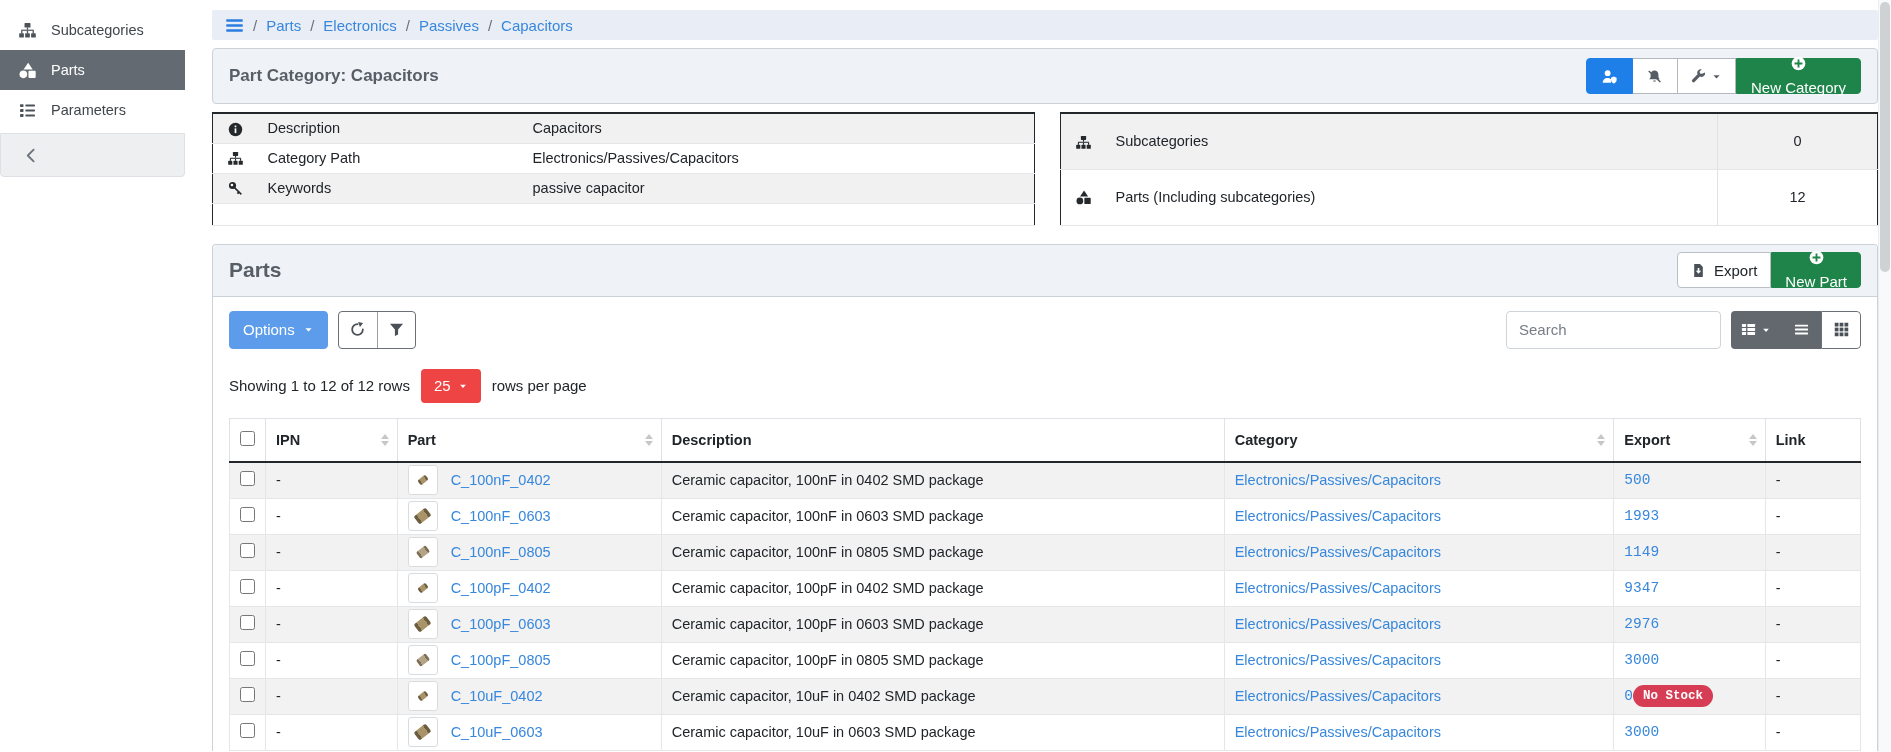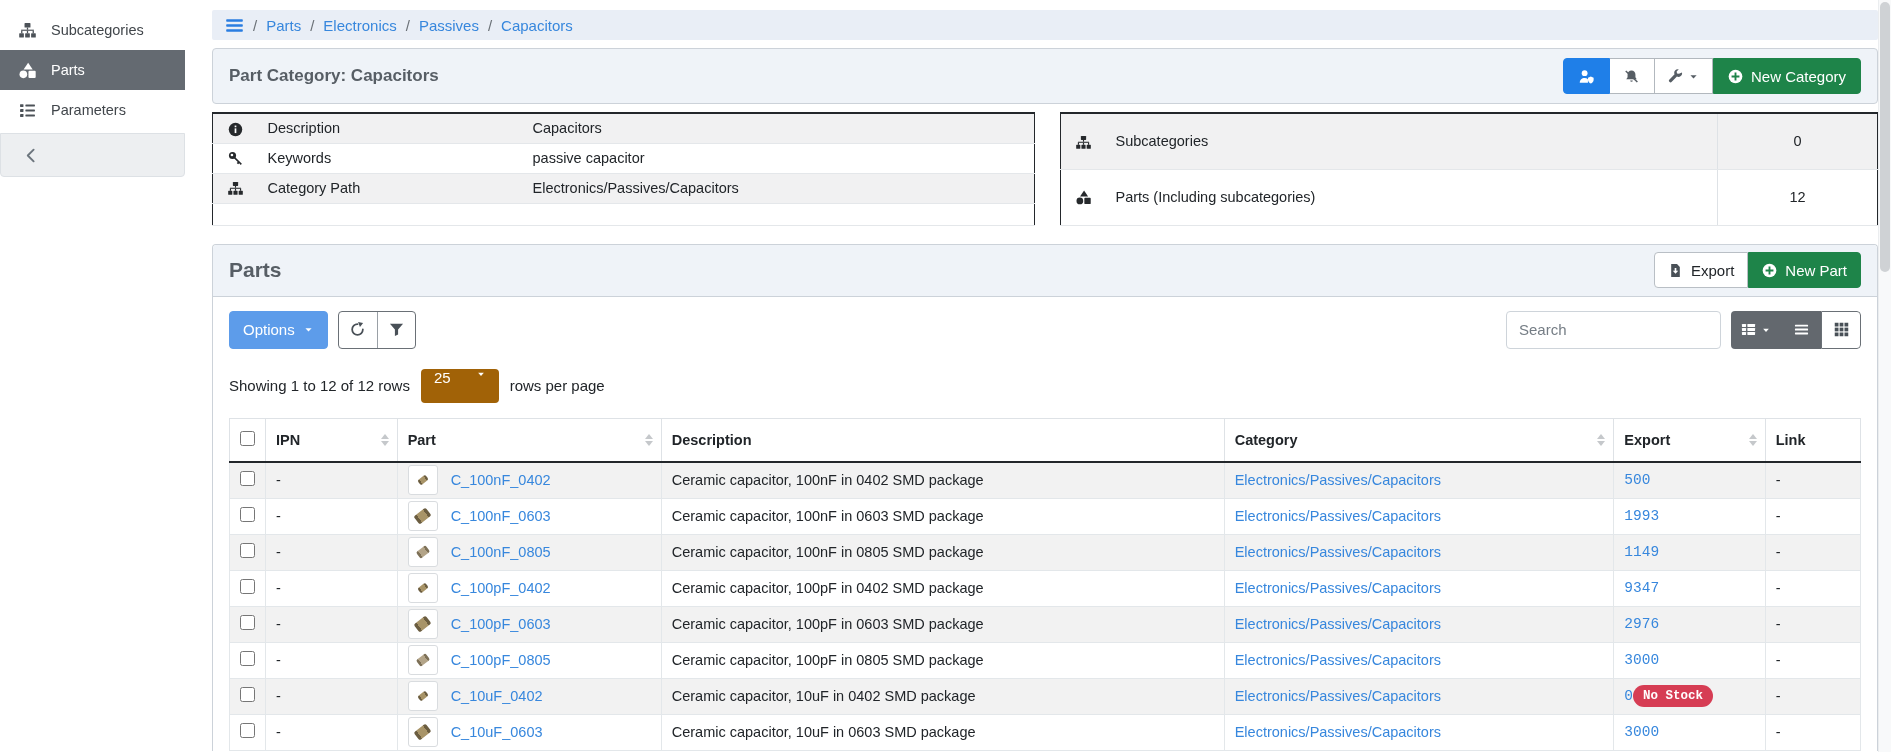--- a/index.html
+++ b/index.html
@@ -40,21 +40,21 @@
   .title-panel h1 { font-size:17px; font-weight:700; color:#575e65; }
 
   .btn-seg { display:flex; }
   .btn { height:36px; display:inline-flex; align-items:center; justify-content:center;
          gap:8px; font-size:15px; cursor:pointer; }
   .btn-blue  { background:#1f7fe8; color:#fff; width:47px; border-radius:4px 0 0 4px; border:1px solid #1f7fe8; }
   .btn-white { background:#fff; color:#565d64; border:1px solid #b2b8be; border-left:none; width:45px; }
   .btn-white.wide { width:58px; gap:5px; }
   .btn-white .caret svg { width:11px; height:11px; }
   .btn-green { background:#1e8449; color:#fff; border:1px solid #1e8449; padding:0 14px;
-               border-radius:0 4px 4px 0; font-weight:500; }
+               border-radius:0 4px 4px 0; font-weight:500;flex-direction:column; }
   .plus-hole { fill:#1e8449; }
 
   
   .details-row { margin-top:8px; display:flex; gap:25px; }
   .details-table { border-collapse:collapse; border-top:2px solid #23272b;
                    border-left:1px solid #23272b; border-right:1px solid #23272b; font-size:14.5px; }
   .details-table.left  { width:823px; }
   .details-table.right { width:818px; }
   .details-table td { height:30px; border-bottom:1px solid #e4e7ea; padding:0 10px; }
   .details-table tr:nth-child(odd) { background:#f1f1f2; }
@@ -89,22 +89,22 @@
                   padding:0 12px; font-size:15px; color:#495057; font-family:"Liberation Sans",sans-serif; }
   .search-input::placeholder { color:#757d85; }
   .view-group { display:flex; height:38px; border-radius:4px; overflow:hidden; }
   .view-group .vcell { display:flex; align-items:center; justify-content:center; gap:5px;
                        background:#63686e; color:#fff; width:40px; cursor:pointer; }
   .view-group .vcell.wide { width:50px; }
   .view-group .vcell.light { background:#fff; color:#495057; border:1px solid #6a7076; border-radius:0 4px 4px 0; }
   .view-group .vcell .caret svg { width:10px; height:10px; }
 
   .pagination-info { margin-top:20px; display:flex; align-items:center; gap:11px; font-size:15px; }
-  .page-size-btn { background:#a16207; color:#fff; height:34px; padding:0 13px; border-radius:4px;
-                   display:inline-flex; align-items:flex-start; gap:25px; font-size:15px; cursor:pointer; }
+  .page-size-btn { background:#ef4444; color:#fff; height:34px; padding:0 13px; border-radius:4px;
+                   display:inline-flex; align-items:center; gap:7px; font-size:15px; cursor:pointer; }
   .page-size-btn .caret svg { width:10px; height:10px; }
 
   
   .parts-table { margin-top:15px; width:100%; border-collapse:collapse; font-size:14.5px; }
   .parts-table thead th { height:44px; font-weight:700; text-align:left; padding:0 10px;
                           border:1px solid #dee2e6; border-bottom:2px solid #23272b;
                           position:relative; background:#fff; }
   .parts-table tbody td { height:36px; padding:0 10px; border:1px solid #e3e7ea; }
   .parts-table tbody tr:nth-child(odd) { background:#f2f2f2; }
   .c-check { width:36px; text-align:center; }
@@ -278,43 +278,43 @@
                   <rect x="7.1" y="3.8" width="1.8" height="1.8" fill="#fff"></rect>
                 </svg>
               </span></td>
     <td class="d-label">Description</td>
     <td class="d-value">Capacitors</td>
   </tr>
 
   <tr>
     <td class="d-icn"><span class="icn">
                 <svg viewBox="0 0 16 16" fill="currentColor" xmlns="http://www.w3.org/2000/svg">
-                  <circle cx="4.8" cy="4.8" r="3.8"></circle>
-                  <circle cx="4.2" cy="4.2" r="1.4" fill="#fff"></circle>
-                  <path d="M7.2 6l7.6 7.6-1.2 1.2-1.7-1.7-1.1 1.1-1.5-1.5 1.1-1.1-4-4z"></path>
-                </svg>
-              </span></td>
-    <td class="d-label">Keywords</td>
-    <td class="d-value">passive capacitor</td>
-  </tr>
-
-  <tr>
-    <td class="d-icn"><span class="icn">
-                <svg viewBox="0 0 16 16" fill="currentColor" xmlns="http://www.w3.org/2000/svg">
                   <rect x="5.2" y="1" width="5.6" height="4.2" rx=".6"></rect>
                   <path d="M7.4 5.2h1.2v2h-1.2z"></path>
                   <path d="M2 7.2h12v1.1H2z"></path>
                   <path d="M2 8.3h1.2v2.2H2zM7.4 8.3h1.2v2.2H7.4zM12.8 8.3h1.2v2.2h-1.2z"></path>
                   <rect x="0.2" y="10.5" width="4.4" height="4.2" rx=".6"></rect>
                   <rect x="5.8" y="10.5" width="4.4" height="4.2" rx=".6"></rect>
                   <rect x="11.4" y="10.5" width="4.4" height="4.2" rx=".6"></rect>
                 </svg>
               </span></td>
     <td class="d-label">Category Path</td>
     <td class="d-value">Electronics/Passives/Capacitors</td>
+  </tr>
+
+  <tr>
+    <td class="d-icn"><span class="icn">
+                <svg viewBox="0 0 16 16" fill="currentColor" xmlns="http://www.w3.org/2000/svg">
+                  <circle cx="4.8" cy="4.8" r="3.8"></circle>
+                  <circle cx="4.2" cy="4.2" r="1.4" fill="#fff"></circle>
+                  <path d="M7.2 6l7.6 7.6-1.2 1.2-1.7-1.7-1.1 1.1-1.5-1.5 1.1-1.1-4-4z"></path>
+                </svg>
+              </span></td>
+    <td class="d-label">Keywords</td>
+    <td class="d-value">passive capacitor</td>
   </tr>
 </tbody>
       <tbody>
         <tr class="detail-empty-row">
             <td class="d-icn"></td>
             <td class="d-label"></td>
             <td class="d-value"></td>
           </tr>
       </tbody>
     </table>

